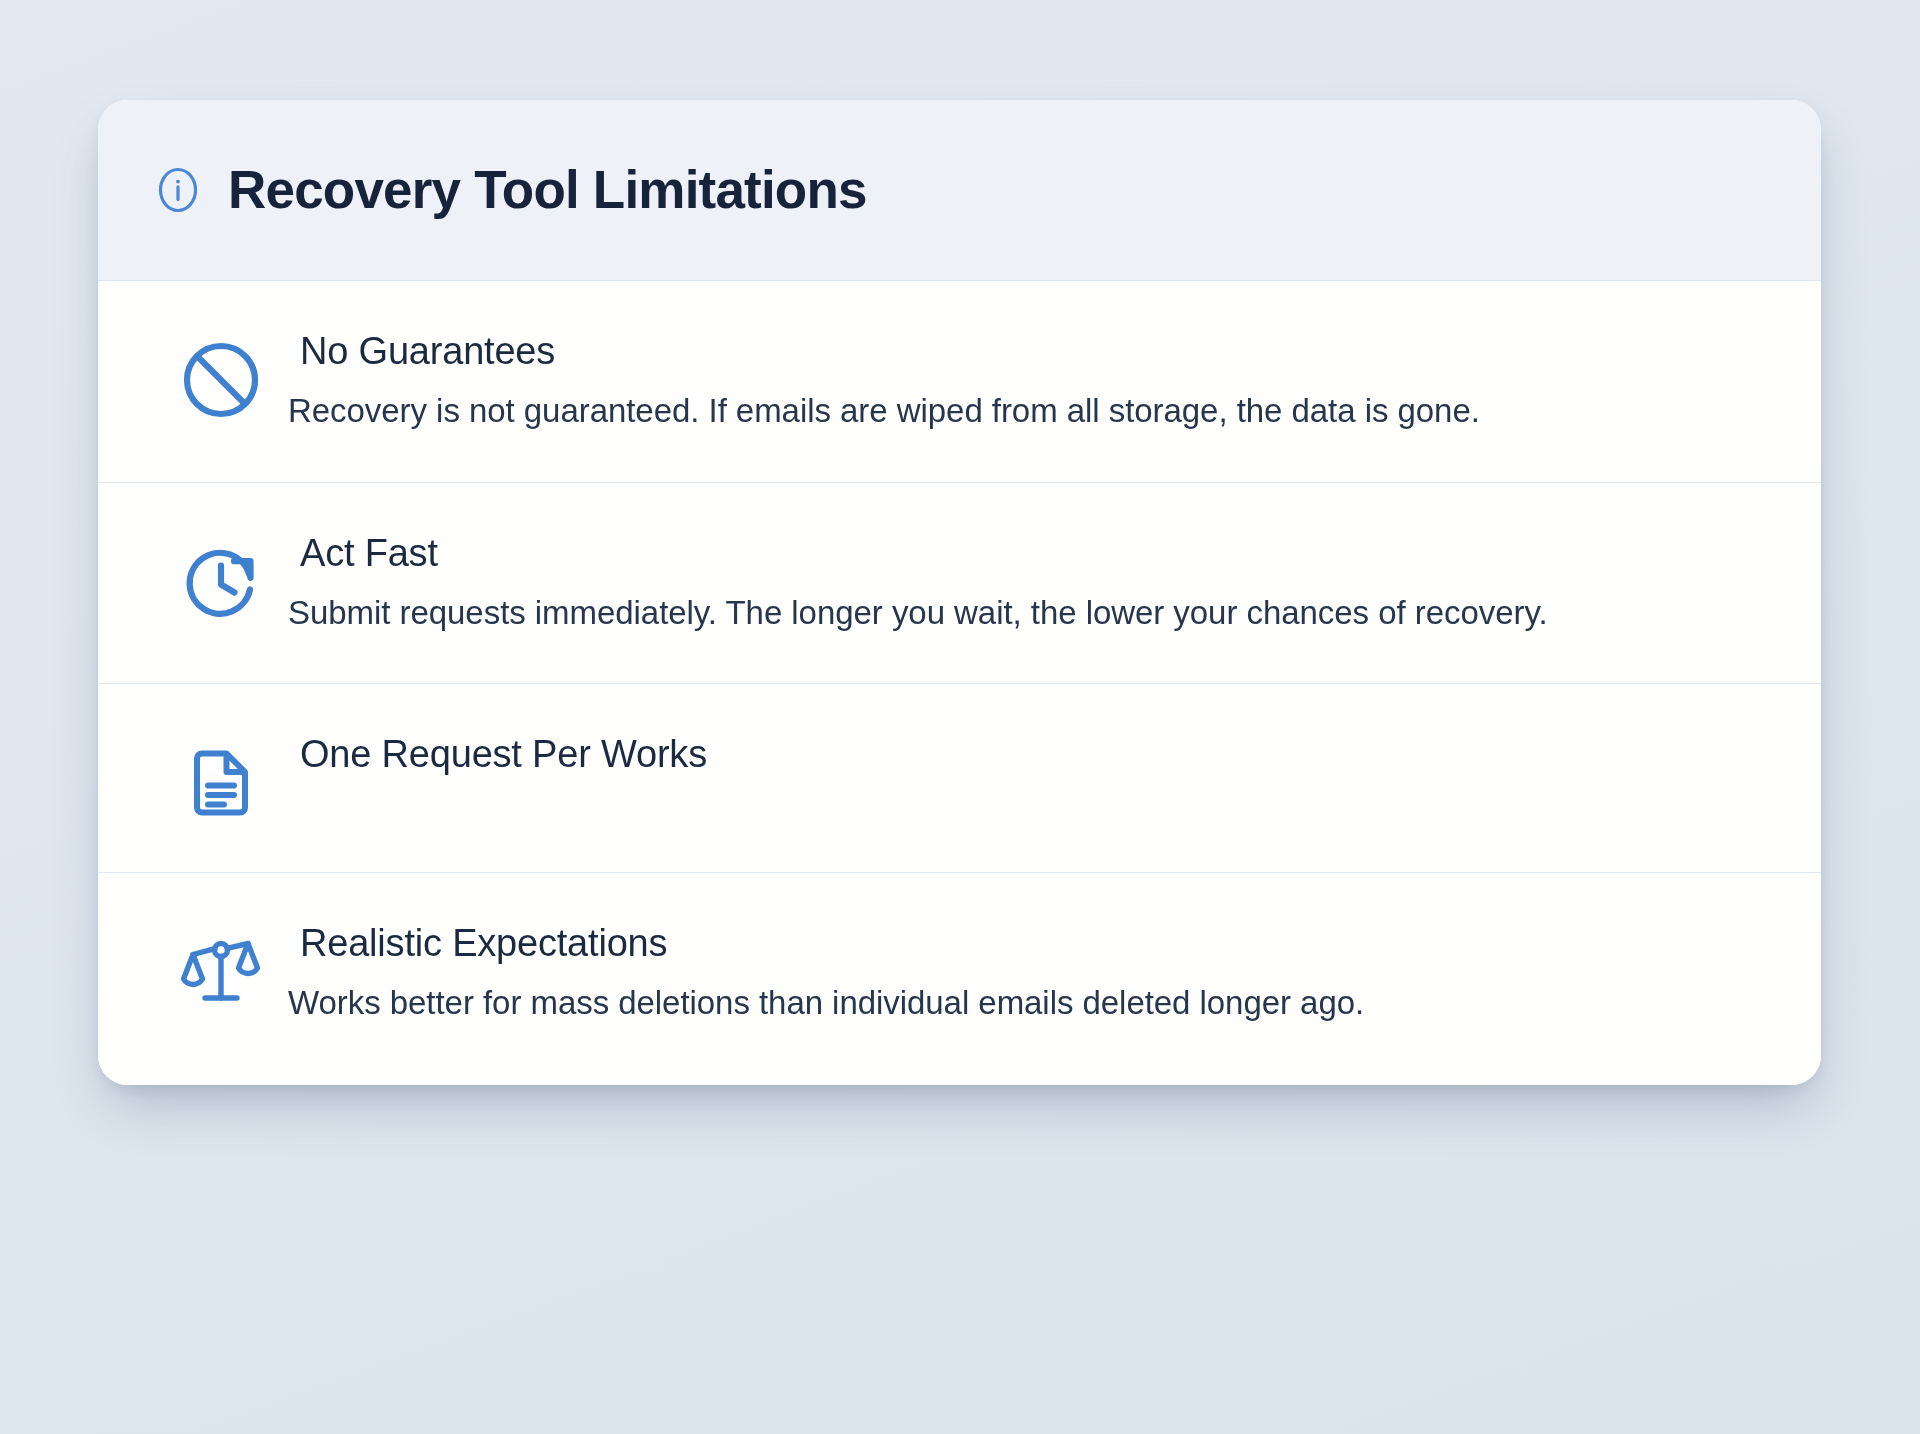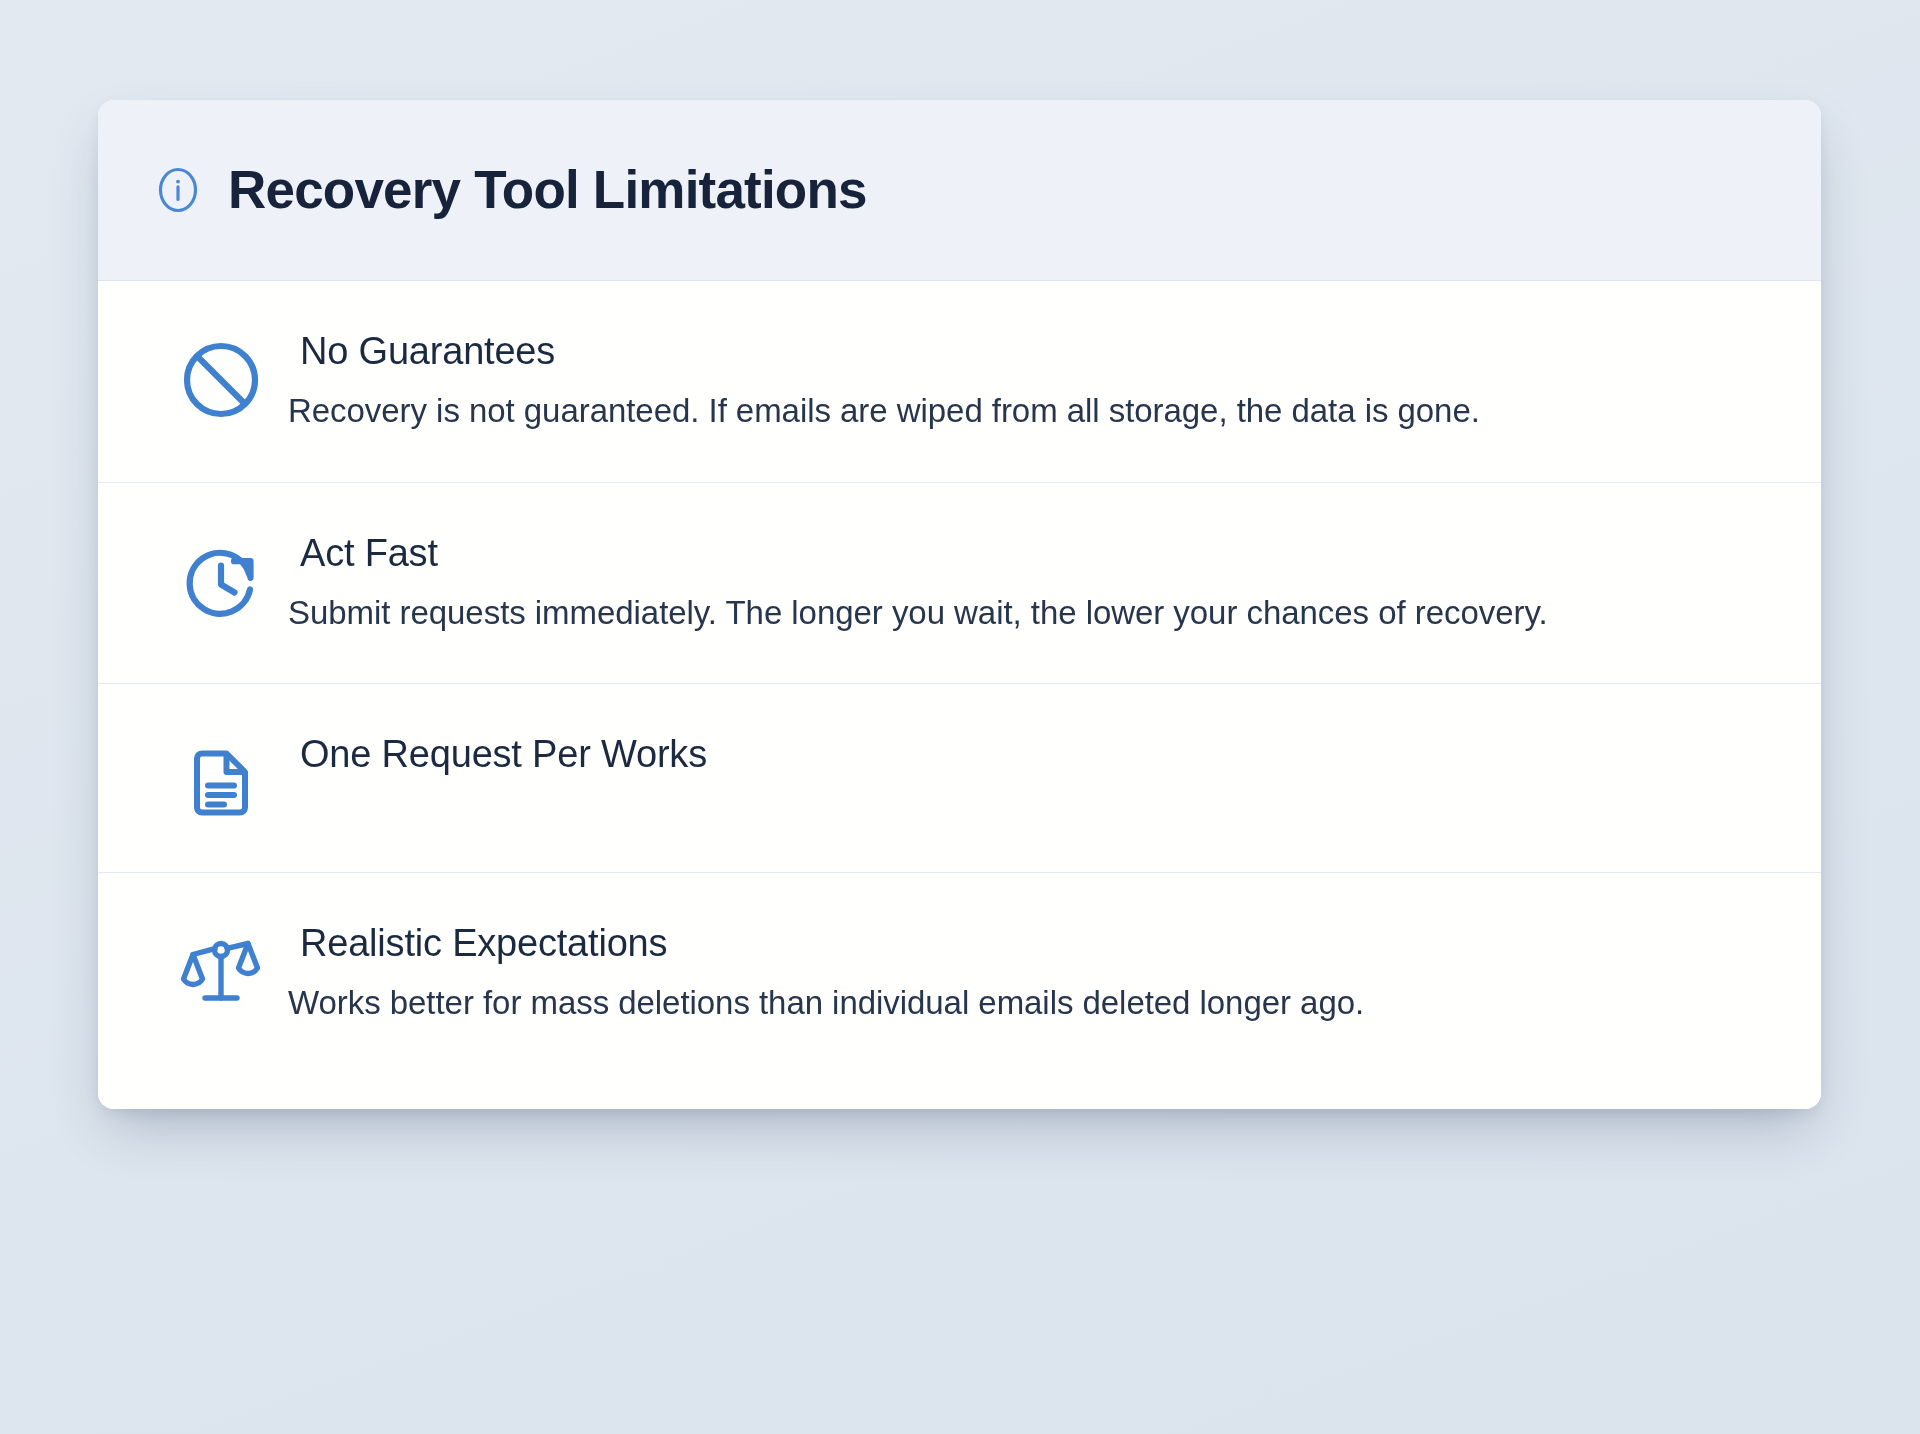--- a/index.html
+++ b/index.html
@@ -25,21 +25,21 @@
     width: 1920px;
     height: 1434px;
     background: linear-gradient(160deg, #e2e9f1 0%, #dde5ee 55%, #dbe3ed 100%);
   }
 
   .card {
     position: absolute;
     left: 98px;
     top: 100px;
     width: 1723px;
-    border-radius: 16px;
+    border-radius: 30px;
     background: #ffffff;
     box-shadow: 0 26px 54px -12px rgba(54, 74, 102, 0.30),
                 0 6px 16px -6px rgba(54, 74, 102, 0.18);
     overflow: hidden;
   }
 
   
   .card-header {
     display: flex;
     align-items: center;
@@ -74,21 +74,21 @@
   .limitation-row {
     display: flex;
     align-items: flex-start;
     padding: 47px 60px 47px 56px;
     border-bottom: 1px solid #e4eaf2;
     background: #fffffe;
   }
 
   .limitation-row:last-child {
     border-bottom: none;
-    padding-bottom: 82px;
+    padding-bottom: 58px;
   }
 
   .row-icon-wrap {
     flex: 0 0 auto;
     width: 134px;
     display: flex;
     align-items: flex-start;
     justify-content: center;
     padding-top: 10px;
   }

